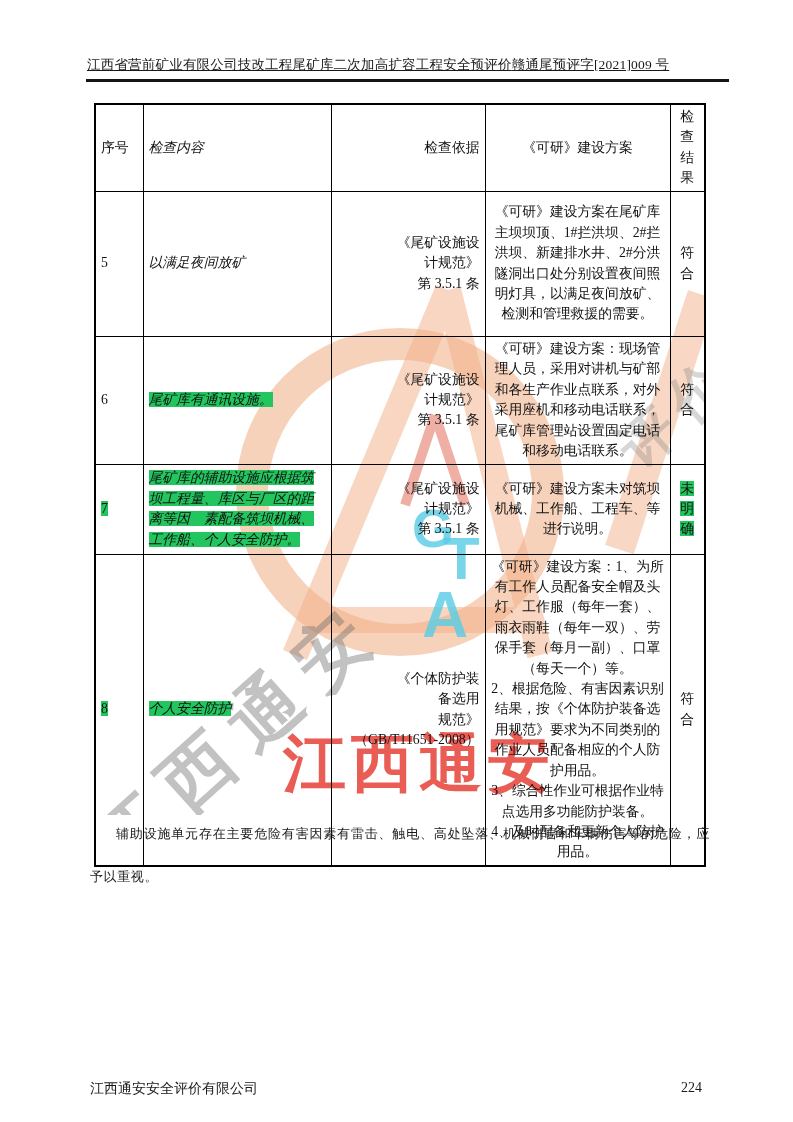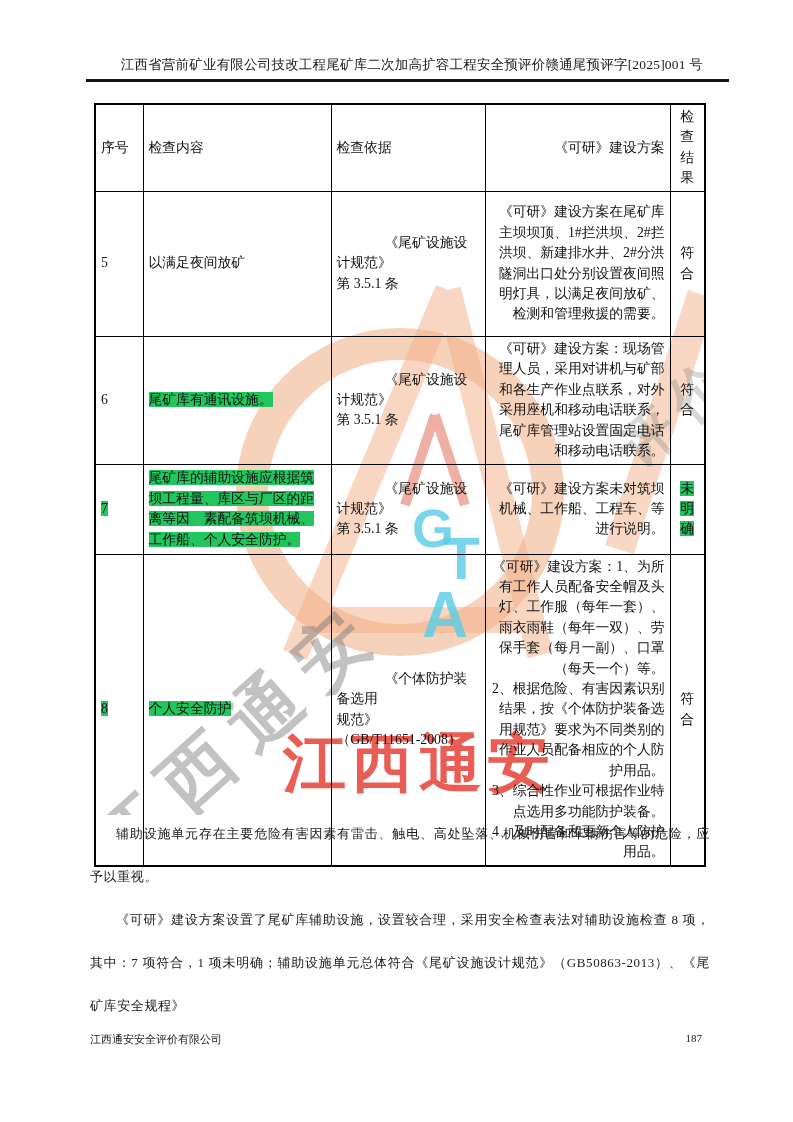--- a/index.html
+++ b/index.html
@@ -4,22 +4,22 @@
 <style>
   html,body{margin:0;padding:0;background:#888;}
   .page{
     position:relative;width:793px;height:1122px;background:#ffffff;
     margin:0 auto;overflow:hidden;
     font-family:"Liberation Serif","DejaVu Serif",serif;color:#1a1a1a;
   }
   
   .header{
     position:absolute;top:56px;left:87px;width:616px;
-    display:flex;justify-content:flex-end;align-items:flex-end;
-    font-size:13.5px;letter-spacing:0.2px;white-space:nowrap;
+    display:flex;justify-content:flex-start;align-items:flex-end;
+    font-size:13.5px;letter-spacing:0.2px;white-space:nowrap;text-decoration:underline;
   }
   .header-rule{
     position:absolute;top:79px;left:86px;width:643px;height:2.6px;background:#151515;
   }
   
   .watermark{
     position:absolute;left:94px;top:103px;width:610px;height:712px;
     overflow:hidden;z-index:0;pointer-events:none;
   }
   .watermark svg{position:absolute;left:0;top:0;}
@@ -52,49 +52,49 @@
     font-size:13.8px;line-height:20.4px;
   }
   table.check th,table.check td{
     border:1.3px solid #000;padding:2px 5px;color:#111;
     font-weight:normal;vertical-align:middle;background:transparent;
   }
   table.check{border:2.6px solid #000;}
   tr.hrow{height:42px;}
   tr.r5{height:145px;} tr.r6{height:128px;} tr.r7{height:90px;} tr.r8{height:307px;}
   .c-no{text-align:left;}
-  .c-content{text-align:left;padding-left:7px;}
-  .c-basis{text-align:left;white-space:pre-line;margin-left:48px;}
-  .c-plan{text-align:right;vertical-align:top;white-space:pre-line;background:#f3f3f3;padding:3px 6px;}
+  .c-content{text-align:left;padding-left:7px;font-style:italic;}
+  .c-basis{text-align:right;white-space:pre-line;margin-left:48px;}
+  .c-plan{text-align:center;vertical-align:top;white-space:pre-line;background:#f3f3f3;padding:3px 6px;}
   th.c-plan{background:transparent;vertical-align:middle;white-space:normal;}
   .c-result{text-align:center;padding:2px 3px;margin-left:46px;}
   .band{background:#22c55e;}
   .center-cell{text-align:left;}
   
   .para{
     position:absolute;left:90px;width:620px;margin:0;
     font-size:13px;line-height:43px;text-align:justify;text-indent:2em;
     letter-spacing:0.6px;z-index:1;
   }
   .p1{top:812px;}
   .p2{top:898px;}
   
   .footer{
-    position:absolute;top:1032px;left:90px;width:612px;
-    display:flex;justify-content:space-between;font-size:11px;z-index:1;
+    position:absolute;top:1080px;left:90px;width:612px;
+    display:flex;justify-content:space-between;font-size:14px;z-index:1;
   }
 </style>
 </head>
 <body>
 
 <div class="page">
 
   <div class="header">
     <span>江西省营前矿业有限公司技改工程尾矿库二次加高扩容工程安全预评价</span>
-    <span>赣通尾预评字[2025]001 号</span>
+    <span>赣通尾预评字[2021]009 号</span>
   </div>
   <div class="header-rule"></div>
 
   <div class="watermark">
     <svg width="610" height="712" viewBox="0 0 610 712">
       <circle cx="306" cy="389" r="148" fill="none" stroke="#f1ad83" stroke-width="32" opacity="0.55"></circle>
       <path d="M354 187 L201 552 M354 187 L446 552 M216 517 L437 517" fill="none" stroke="#f1ad83" stroke-width="26" opacity="0.5"></path>
       <path d="M341 312 L311 402 M341 312 L371 402" fill="none" stroke="#e0604a" stroke-width="10" opacity="0.5"></path>
       <rect x="594" y="187" width="30" height="268" fill="#f2b28a" opacity="0.5" transform="rotate(18 594 187)"></rect>
     </svg>
@@ -155,20 +155,19 @@
       <td class="c-plan"><span>《可研》建设方案：1、为所有工作人员配备安全帽及头灯、工作服（每年一套）、雨衣雨鞋（每年一双）、劳保手套（每月一副）、口罩（每天一个）等。
 2、根据危险、有害因素识别结果，按《个体防护装备选用规范》要求为不同类别的作业人员配备相应的个人防护用品。
 3、综合性作业可根据作业特点选用多功能防护装备。
 4、及时配备和更新个人防护用品。</span></td>
       <td class="c-result"><span>符合</span></td>
     </tr>
   </tbody>
     </table>
 
   <p class="para p1">辅助设施单元存在主要危险有害因素有雷击、触电、高处坠落、机械伤害和车辆伤害等的危险，应予以重视。</p>
-  <p class="para p2">《可研》建设方案设置了尾矿库辅助设施，设置较合理，采用安全检查表法对辅助设施检查 8 项，其中：7 项符合，1 项未明确；辅助设施单元总体符合《尾矿设施设计规范》（GB50863-2013）、《尾矿库安全规程》</p>
 
   <div class="footer">
     <span>江西通安安全评价有限公司</span>
-    <span>187</span>
+    <span>224</span>
   </div>
 
 </div>
 
 </body></html>

